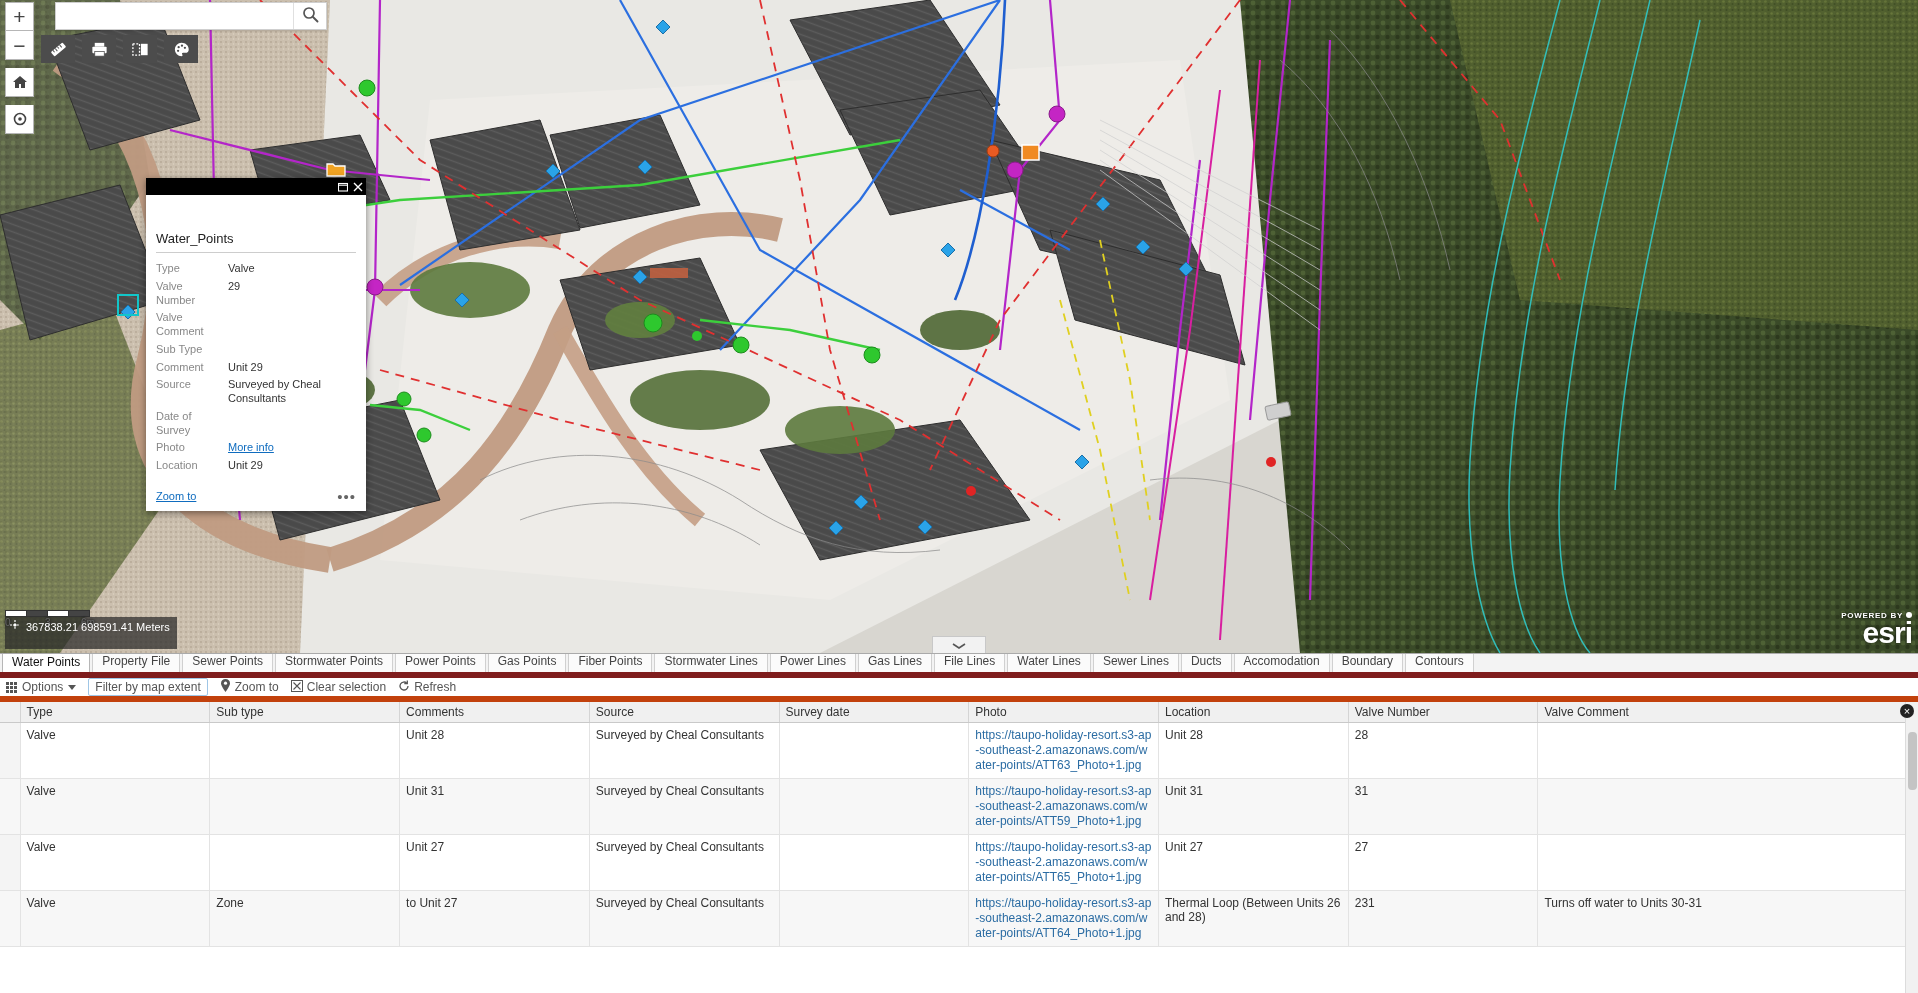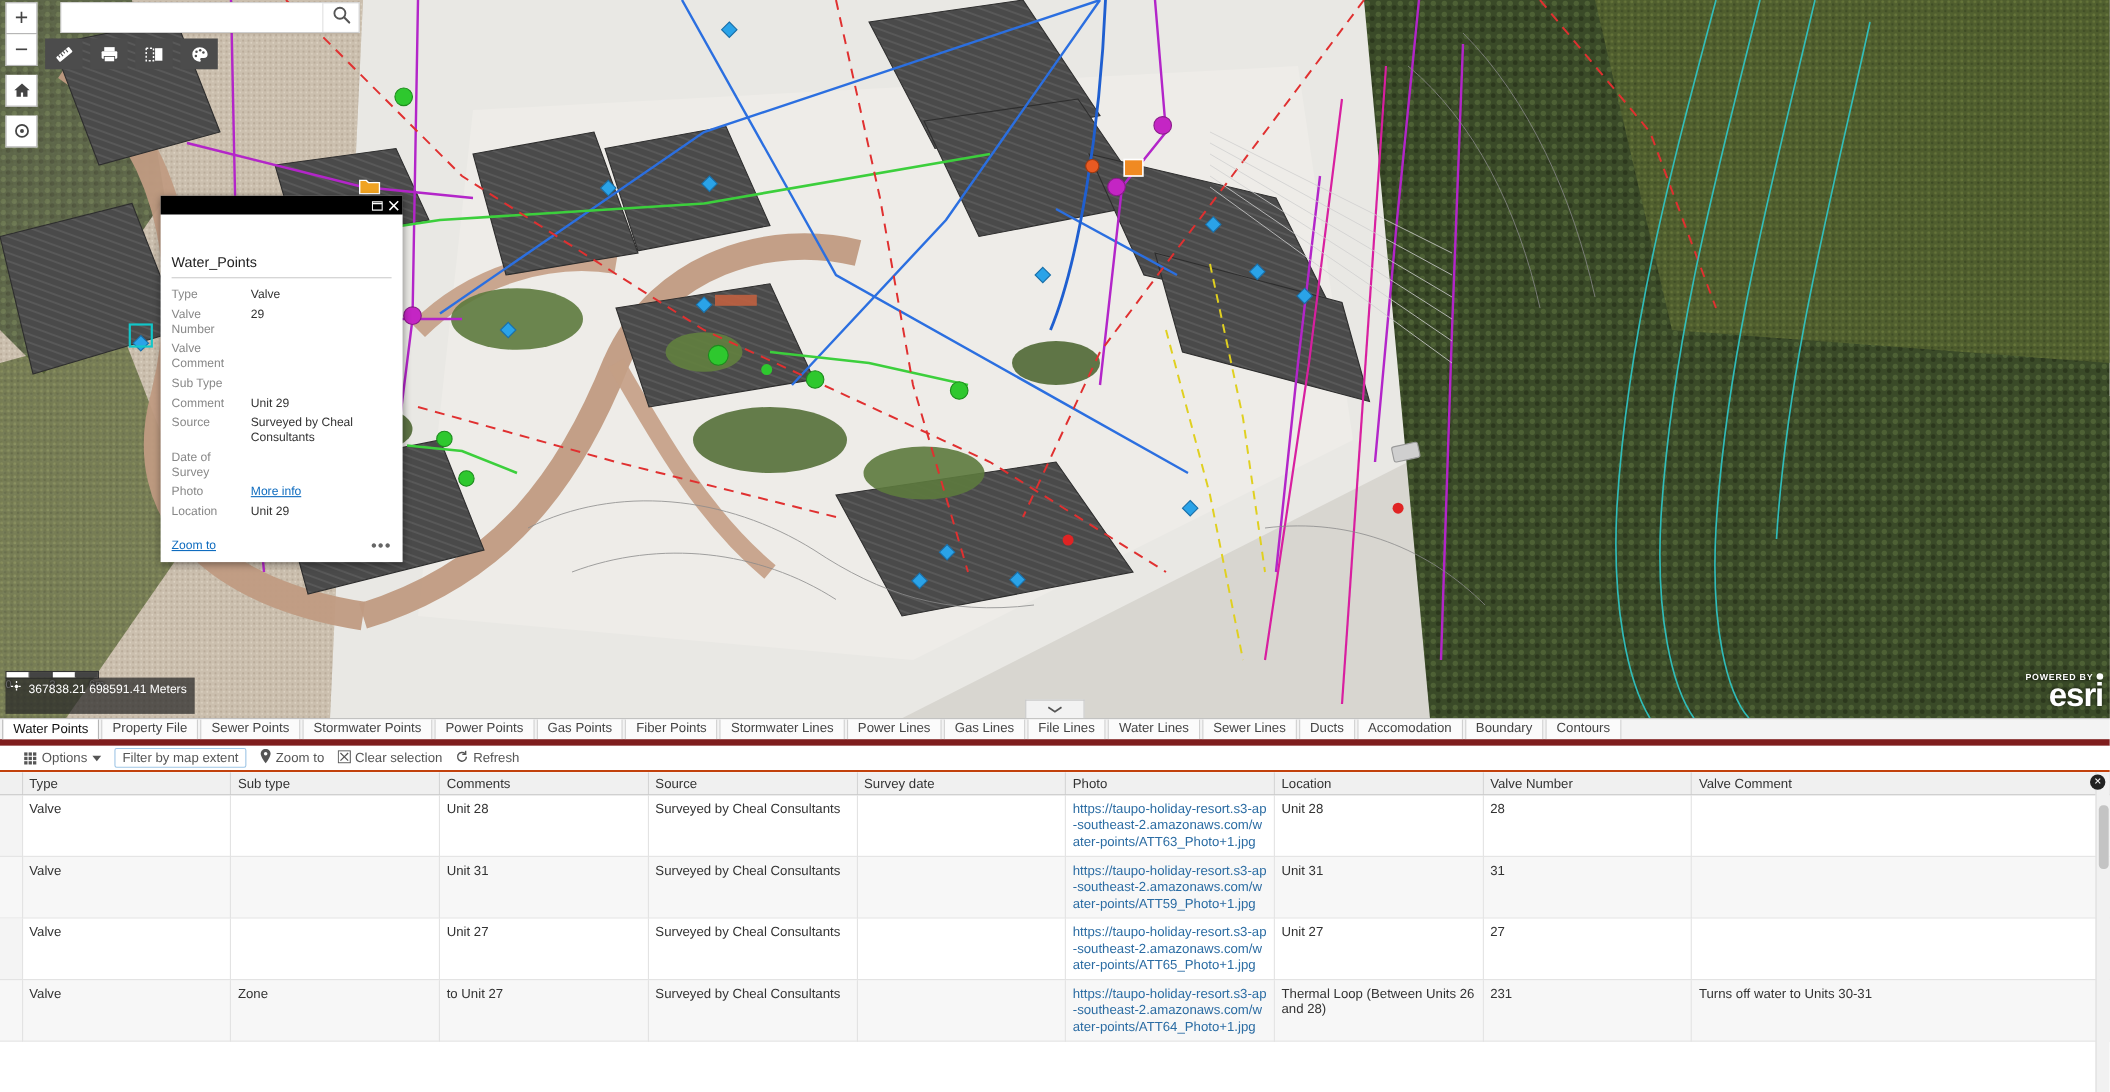--- a/index.html
+++ b/index.html
@@ -212,23 +212,23 @@
   }
   .tab.active {
     background: #fff; color: #111;
     border-color: #b6b6b6;
     position: relative; top: 1px;
   }
 
   .table-toolbar {
     height: 24px;
     display: flex; align-items: center;
-    gap: 12px; padding: 0 22px;
+    gap: 12px; padding: 0 6px;
     background: #fff;
-    border-bottom: 2px solid #c2410c;
+    border-bottom: 6px solid #c2410c;
     font-size: 12px; color: #555;
   }
   .tb-item { display: flex; align-items: center; gap: 4px; cursor: pointer; white-space: nowrap; }
   .tb-options { gap: 5px; }
   .tb-filter {
     border: 1px solid #9fc6e6; background: #fff;
     padding: 1px 6px; border-radius: 2px; color: #555;
   }
   .grid-ico { display: grid; grid-template-columns: repeat(3,3px); grid-template-rows: repeat(3,3px); gap: 1px; }
   .grid-ico i { background: #555; display: block; width: 3px; height: 3px; }

